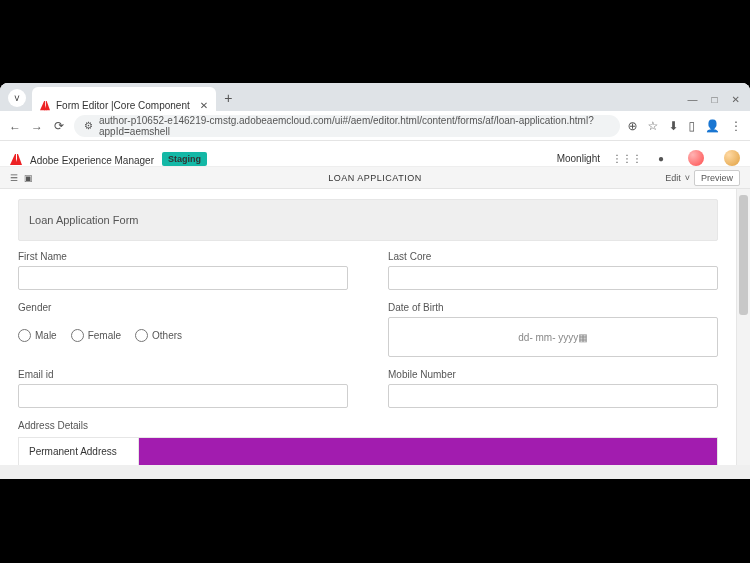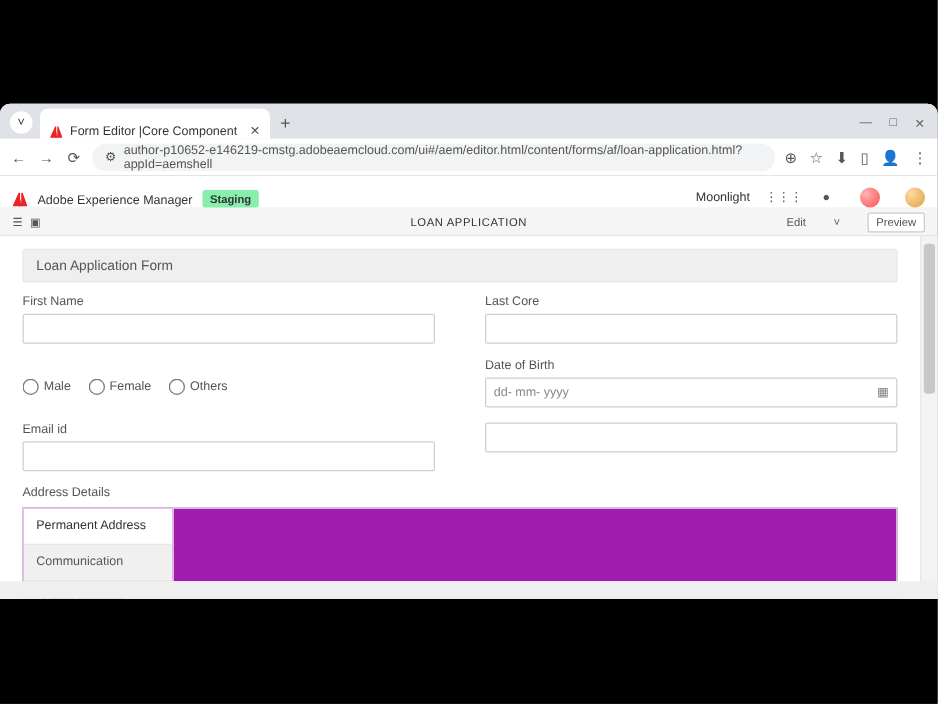--- a/index.html
+++ b/index.html
@@ -41,61 +41,61 @@
   .addr-right { display:flex; gap:10px; align-items:center; color:#555; font-size:12px; }
   .addr-right span { cursor:pointer; }
 
   .aem-header {
     height: 26px; background:#fff; border-bottom:1px solid #eee;
     display:flex; align-items:flex-end; padding:0 10px; font-size:10px; color:#333; gap:8px;
   }
   .aem-logo { width:12px; height:12px; }
   .aem-logo svg { display:block; }
   .badge {
-    background:#86efac; color:#333; font-size:9px; font-weight:bold;
+    background:#14b8a6; color:#333; font-size:9px; font-weight:bold;
     padding:2px 6px; border-radius:2px;
   }
   .aem-header-right { margin-left:auto; display:flex; align-items:center; gap:20px; font-size:10px; }
   .hicon { width:14px; height:14px; display:flex; align-items:center; justify-content:center; color:#555; cursor:pointer; }
   .avatar1, .avatar2 { width:16px; height:16px; border-radius:50%; cursor:pointer; }
   .avatar1 { background: radial-gradient(circle at 30% 30%, #ffb3b3, #ff4d4d); }
   .avatar2 { background: radial-gradient(circle at 30% 30%, #ffd9a3, #e0a040); }
 
   .pagebar {
     height: 22px; background:#f5f5f5; border-bottom:1px solid #e4e4e4;
     display:flex; align-items:center; padding:0 10px; font-size:9px; color:#555;
   }
   .pagebar-icn { width:14px; cursor:pointer; }
   .pagebar-title { position:absolute; left:50%; transform:translateX(-50%); font-size:9px; letter-spacing:0.5px; font-weight:500; color:#333; }
-  .pagebar-right { margin-left:auto; display:flex; align-items:center; gap:22px; }
+  .pagebar-right { margin-left:auto; display:flex; align-items:center; gap:4px; }
   .preview-btn { background:#fff; border:1px solid #ccc; border-radius:2px; font-size:9px; padding:2px 6px; cursor:pointer; }
 
   .workspace {
     position:absolute; left:0; right:0; top:106px; bottom:0; background:#fff;
     display:flex;
   }
   .canvas { flex:1; padding:10px 18px 0 18px; overflow:hidden; }
   .scrollbar { width:14px; background:#f3f3f3; border-left:1px solid #e6e6e6; position:relative; }
   .scrollthumb { position:absolute; left:2px; right:2px; top:6px; height:120px; background:#c8c8c8; border-radius:3px; cursor:pointer; }
 
   .form-header {
     background:#efefef; border:1px solid #e6e6e6; border-radius:2px;
-    height:27px; display:flex; align-items:center; padding:12px 10px;
+    height:42px; display:flex; align-items:center; padding:12px 10px;
     font-size:11px; color:#555; margin-bottom:10px;
   }
   .row { display:flex; gap:40px; margin-bottom:12px; }
   .col { flex:1; min-width:0; }
   .lbl { font-size:10px; color:#555; margin-bottom:4px; display:block; }
   .tinput {
     width:100%; height:24px; border:1px solid #cfcfcf; border-radius:2px;
     background:#fff; font-size:10px; padding:0 6px;
   }
   .datebox {
-    width:100%; height:24px; border:1px solid #cfcfcf; border-radius:2px;
-    background:#fff; font-size:10px; padding:0 6px; display:flex; align-items:center; justify-content:space-between; color:#888;
+    width:100%; height:40px; border:1px solid #cfcfcf; border-radius:2px;
+    background:#fff; font-size:10px; padding:0 6px; display:flex; align-items:center; justify-content:center; color:#888;
   }
   .radiorow { display:flex; gap:14px; font-size:10px; color:#555; align-items:flex-start; margin-top:16px; }
   .radiorow label { display:flex; align-items:center; gap:4px; cursor:pointer; }
   .radiorow input { cursor:pointer; margin:0; }
 
   .section-lbl { font-size:10px; color:#555; margin-bottom:6px; }
   .addr-wrap { display:flex; border:1px solid #e6e6e6; background:#a21caf;flex-direction:column; }
   .addr-tabs { width:120px; border-right:1px solid #e6e6e6; }
   .addr-tab {
     padding:8px 10px; font-size:10px; color:#555; border-bottom:1px solid #e6e6e6;
@@ -195,20 +195,21 @@
           <input class="tinput" style="">
         </div>
         <div class="col">
           <span class="lbl">Last Core</span>
           <input class="tinput" style="">
         </div>
       </div>
 
       <div class="row">
         <div class="col">
+          <span class="lbl">Gender</span>
           <div class="radiorow">
             <label>
                 <input type="radio" name="g" style="">
                 <span>Male</span>
               </label>
             <label>
                 <input type="radio" name="g" style="">
                 <span>Female</span>
               </label>
             <label>
@@ -225,20 +226,21 @@
           </div>
         </div>
       </div>
 
       <div class="row">
         <div class="col">
           <span class="lbl">Email id</span>
           <input class="tinput" style="">
         </div>
         <div class="col">
+          <span class="lbl">Mobile Number</span>
           <input class="tinput" style="">
         </div>
       </div>
 
       <div class="section-lbl">Address Details</div>
       <div class="addr-wrap">
         <div class="addr-tabs">
           <div class="addr-tab active">Permanent Address</div>
           <div class="addr-tab">Communication</div>
         </div>

